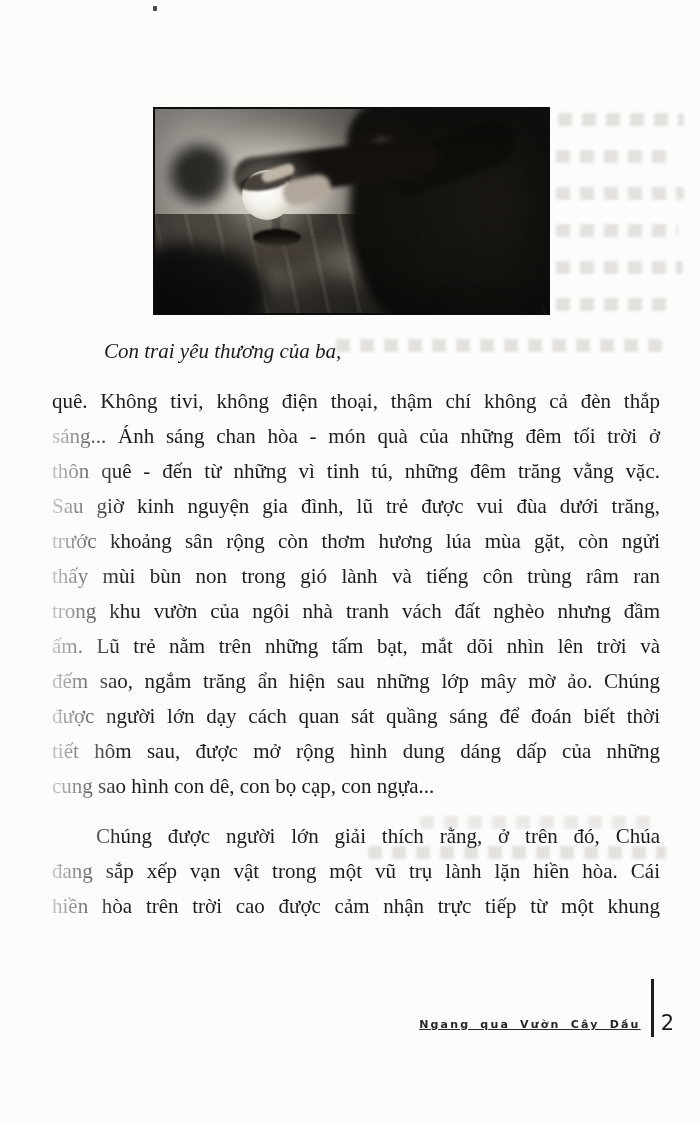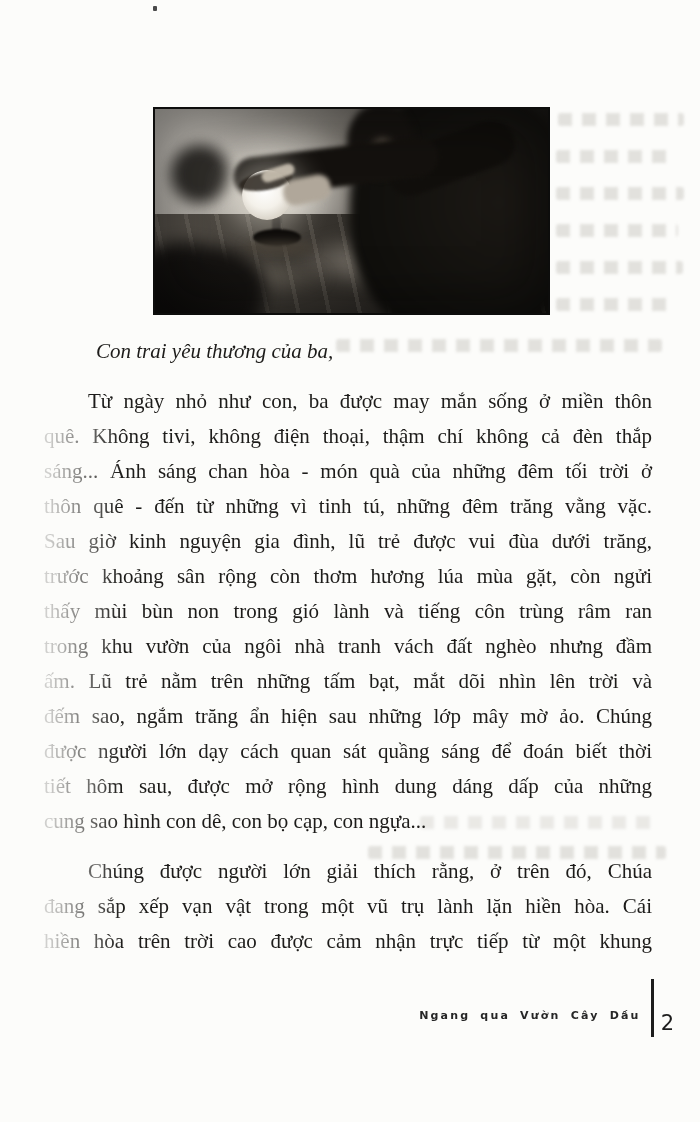--- a/index.html
+++ b/index.html
@@ -68,38 +68,38 @@
   .g2 { left:556px; top:150px; width:120px; }
   .g3 { left:556px; top:187px; width:128px; }
   .g4 { left:556px; top:224px; width:122px; }
   .g5 { left:556px; top:261px; width:127px; }
   .g6 { left:556px; top:298px; width:118px; }
   .g7 { left:336px; top:339px; width:326px; }
   .g8 { left:420px; top:816px; width:236px; opacity:.35; }
   .g9 { left:368px; top:846px; width:298px; }
 
   
-  .body-text { position:absolute; left:44px; top:334px; width:608px;
+  .body-text { position:absolute; left:52px; top:334px; width:608px;
     font-size:21px; line-height:35px; }
   .salutation { margin:0 0 15px 52px; font-style:italic; }
   .para { margin:0; }
   .para2 { margin-top:15px; }
   .line { text-align:justify; text-align-last:justify; }
   .line.last { text-align-last:left; }
   .line.indent { text-indent:44px; }
   .fade-left { position:absolute; left:40px; top:415px; width:82px; height:548px;
     background:linear-gradient(to right, rgba(252,252,250,.8) 10%, rgba(252,252,250,0));
     pointer-events:none; }
 
   
   .footer { position:absolute; top:979px; left:0; width:674px; height:58px;
     display:flex; justify-content:flex-end; align-items:flex-end;
     font-family:"DejaVu Sans","Liberation Sans",sans-serif; }
   .running-title { font-size:11px; font-weight:bold; letter-spacing:2.2px; word-spacing:4px;
-    color:#262626; margin-bottom:15px; white-space:nowrap; }
+    color:#262626; margin-bottom:6px; white-space:nowrap;text-decoration:underline; }
   .footer-bar { width:3px; height:58px; background:#1c1c1c; margin-left:10px; margin-right:7px; }
   .page-number { font-size:21px; color:#1c1c1c; margin-bottom:2px; }
 </style>
 </head>
 <body>
 
 <div class="page">
 
   <div class="speck"></div>
 
@@ -134,21 +134,20 @@
   <div class="ghost g5"></div>
   <div class="ghost g6"></div>
   <div class="ghost g7"></div>
   <div class="ghost g8"></div>
   <div class="ghost g9"></div>
 
   <div class="body-text">
     <p class="salutation">Con trai yêu thương của ba,</p>
 
     <div class="para">
-      <div class="line indent">Từ ngày nhỏ như con, ba được may mắn sống ở miền thôn</div>
       <div class="line">quê. Không tivi, không điện thoại, thậm chí không cả đèn thắp</div>
       <div class="line">sáng... Ánh sáng chan hòa - món quà của những đêm tối trời ở</div>
       <div class="line">thôn quê - đến từ những vì tinh tú, những đêm trăng vằng vặc.</div>
       <div class="line">Sau giờ kinh nguyện gia đình, lũ trẻ được vui đùa dưới trăng,</div>
       <div class="line">trước khoảng sân rộng còn thơm hương lúa mùa gặt, còn ngửi</div>
       <div class="line">thấy mùi bùn non trong gió lành và tiếng côn trùng râm ran</div>
       <div class="line">trong khu vườn của ngôi nhà tranh vách đất nghèo nhưng đầm</div>
       <div class="line">ấm. Lũ trẻ nằm trên những tấm bạt, mắt dõi nhìn lên trời và</div>
       <div class="line">đếm sao, ngắm trăng ẩn hiện sau những lớp mây mờ ảo. Chúng</div>
       <div class="line">được người lớn dạy cách quan sát quầng sáng để đoán biết thời</div>

